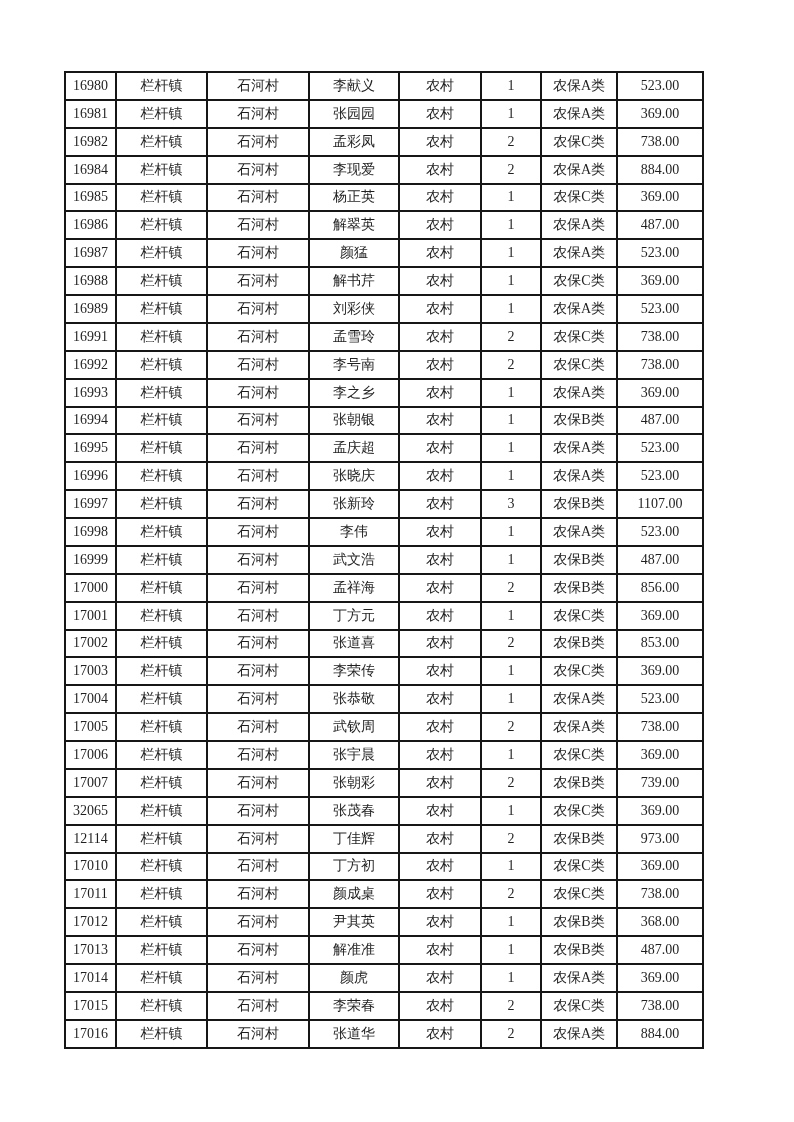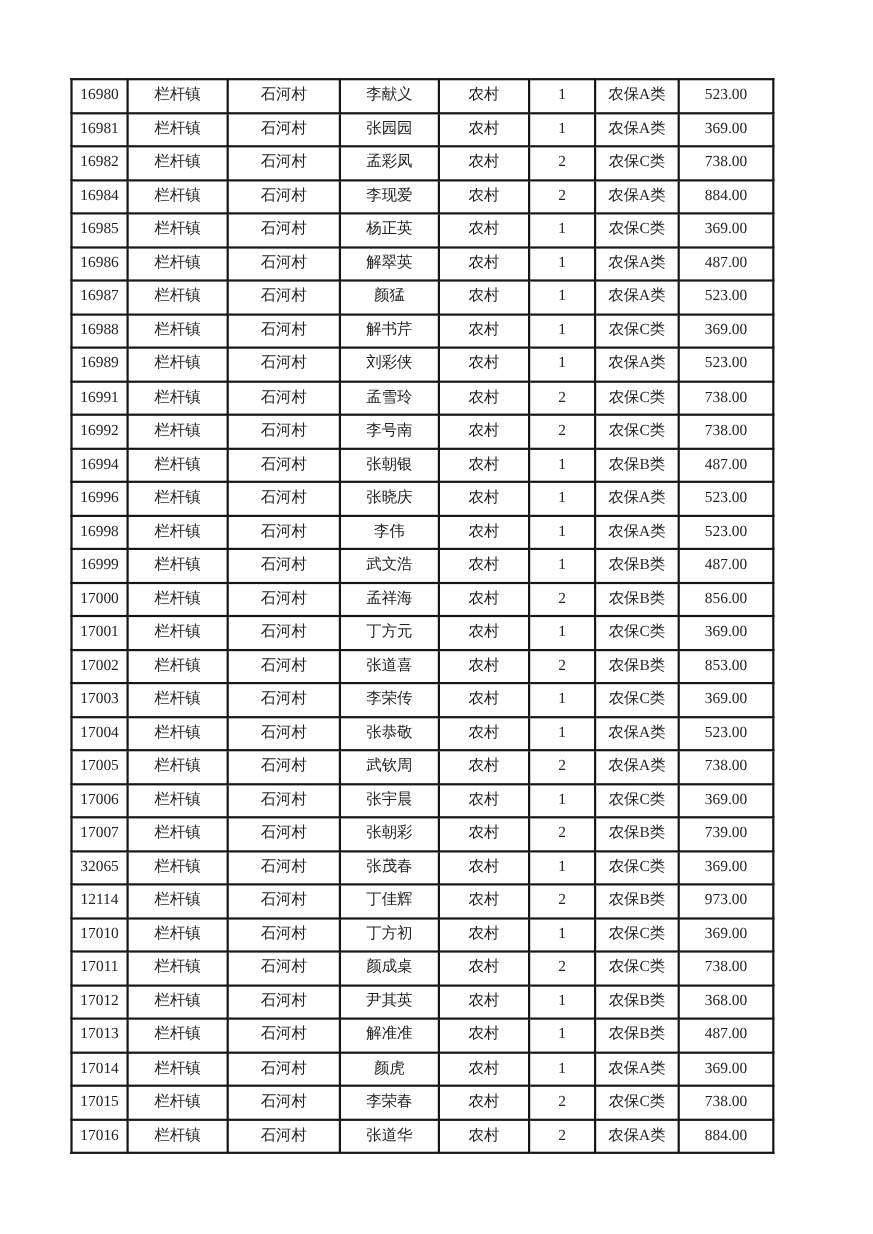--- a/index.html
+++ b/index.html
@@ -157,38 +157,68 @@
           <td>16992</td>
           <td>栏杆镇</td>
           <td>石河村</td>
           <td>李号南</td>
           <td>农村</td>
           <td>2</td>
           <td>农保C类</td>
           <td>738.00</td>
         </tr>
         <tr>
+          <td>16993</td>
+          <td>栏杆镇</td>
+          <td>石河村</td>
+          <td>李之乡</td>
+          <td>农村</td>
+          <td>1</td>
+          <td>农保A类</td>
+          <td>369.00</td>
+        </tr>
+        <tr>
           <td>16994</td>
           <td>栏杆镇</td>
           <td>石河村</td>
           <td>张朝银</td>
           <td>农村</td>
           <td>1</td>
           <td>农保B类</td>
           <td>487.00</td>
         </tr>
         <tr>
+          <td>16995</td>
+          <td>栏杆镇</td>
+          <td>石河村</td>
+          <td>孟庆超</td>
+          <td>农村</td>
+          <td>1</td>
+          <td>农保A类</td>
+          <td>523.00</td>
+        </tr>
+        <tr>
           <td>16996</td>
           <td>栏杆镇</td>
           <td>石河村</td>
           <td>张晓庆</td>
           <td>农村</td>
           <td>1</td>
           <td>农保A类</td>
           <td>523.00</td>
+        </tr>
+        <tr>
+          <td>16997</td>
+          <td>栏杆镇</td>
+          <td>石河村</td>
+          <td>张新玲</td>
+          <td>农村</td>
+          <td>3</td>
+          <td>农保B类</td>
+          <td>1107.00</td>
         </tr>
         <tr>
           <td>16998</td>
           <td>栏杆镇</td>
           <td>石河村</td>
           <td>李伟</td>
           <td>农村</td>
           <td>1</td>
           <td>农保A类</td>
           <td>523.00</td>

